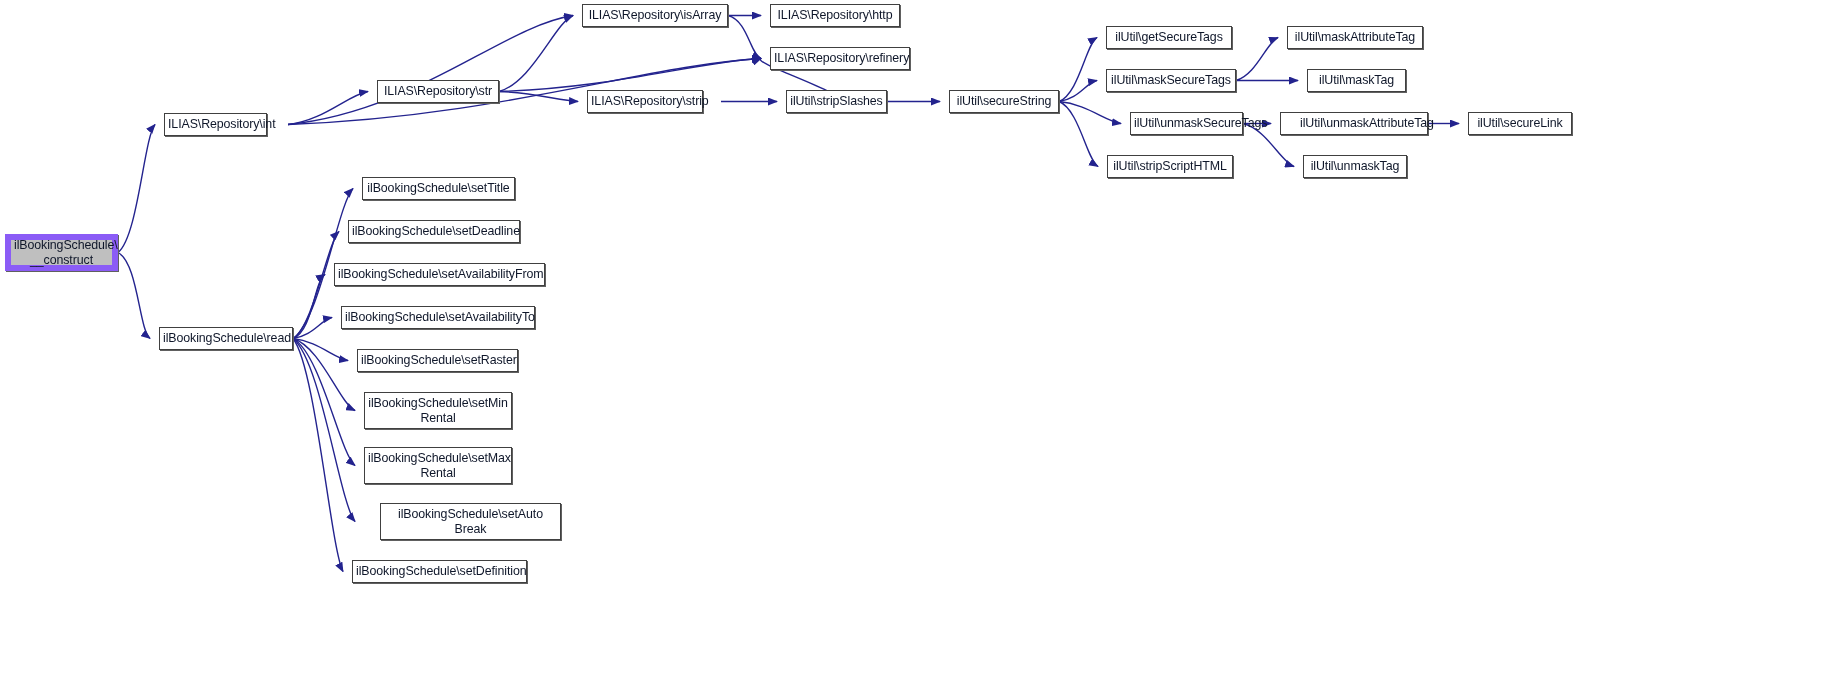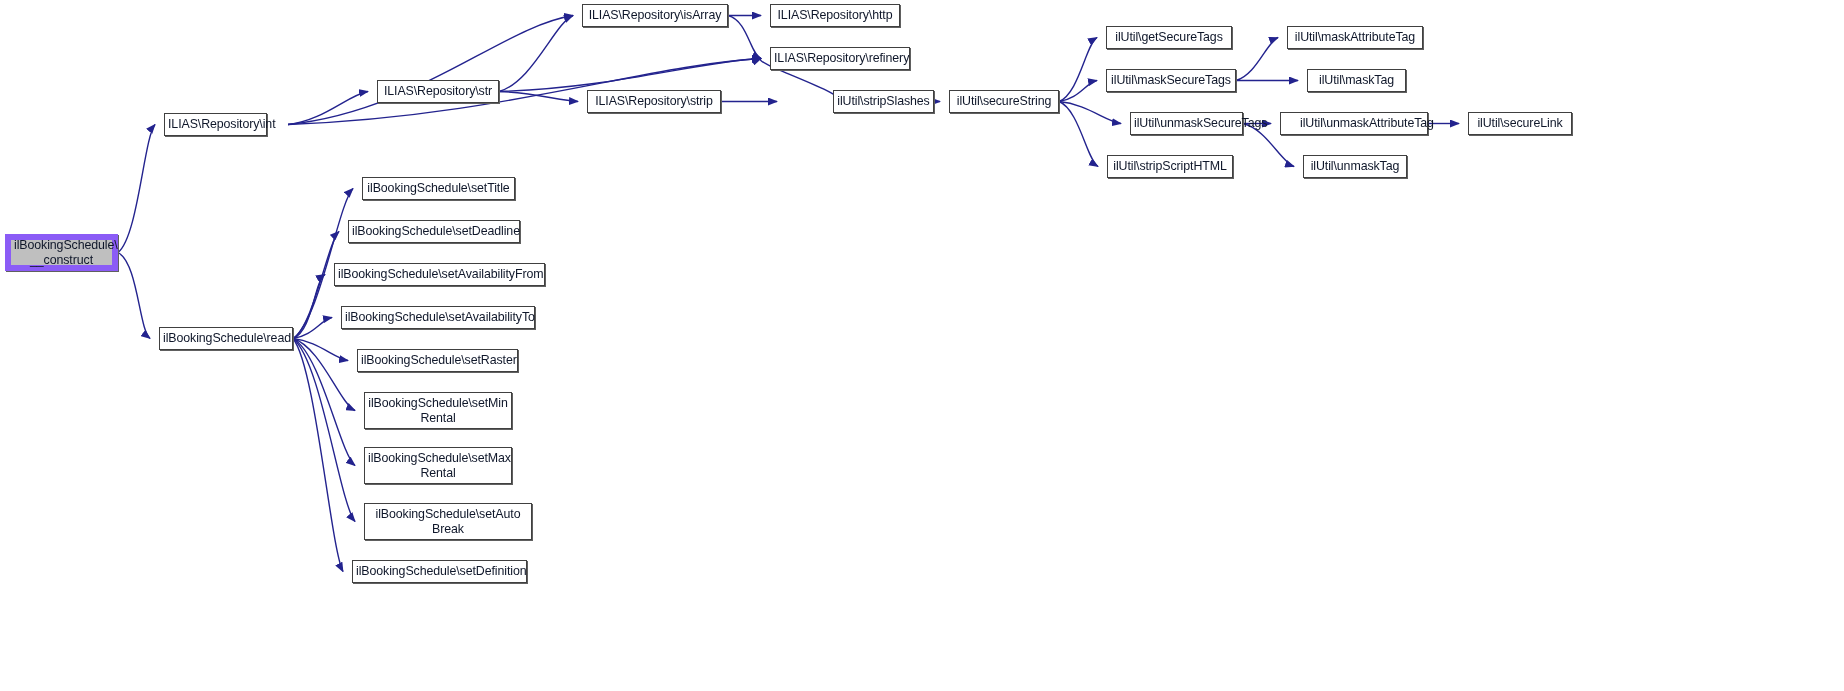--- a/index.html
+++ b/index.html
@@ -97,40 +97,40 @@
         <path d="M293,338.5 C315.5,366.46 330.625,548.2 343,571.5" marker-end="url(#arrow)"></path>
       </g>
   </svg>
   <div id="node-layer">
       <div class="node root" style="left: 5px; top: 234px; width: 113px; height: 37px;"><span class="node-label">ilBookingSchedule\
 __construct</span></div>
       <div class="node" style="left: 164px; top: 113px; width: 103px; height: 23px;"><span class="node-label">ILIAS\Repository\int</span></div>
       <div class="node" style="left: 159px; top: 327px; width: 134px; height: 23px;"><span class="node-label">ilBookingSchedule\read</span></div>
       <div class="node" style="left: 377px; top: 80px; width: 122px; height: 23px;"><span class="node-label">ILIAS\Repository\str</span></div>
       <div class="node" style="left: 582px; top: 4px; width: 146px; height: 23px;"><span class="node-label">ILIAS\Repository\isArray</span></div>
-      <div class="node" style="left: 587px; top: 90px; width: 134px; height: 23px; justify-content: flex-end;"><span class="node-label">ILIAS\Repository\strip</span></div>
+      <div class="node" style="left: 587px; top: 90px; width: 116px; height: 23px; justify-content: flex-end;"><span class="node-label">ILIAS\Repository\strip</span></div>
       <div class="node" style="left: 770px; top: 4px; width: 130px; height: 23px;"><span class="node-label">ILIAS\Repository\http</span></div>
       <div class="node" style="left: 770px; top: 47px; width: 140px; height: 23px;"><span class="node-label">ILIAS\Repository\refinery</span></div>
-      <div class="node" style="left: 786px; top: 90px; width: 101px; height: 23px; margin-left: 47px;"><span class="node-label">ilUtil\stripSlashes</span></div>
+      <div class="node" style="left: 786px; top: 90px; width: 101px; height: 23px;"><span class="node-label">ilUtil\stripSlashes</span></div>
       <div class="node" style="left: 949px; top: 90px; width: 110px; height: 23px;"><span class="node-label">ilUtil\secureString</span></div>
       <div class="node" style="left: 1106px; top: 26px; width: 126px; height: 23px;"><span class="node-label">ilUtil\getSecureTags</span></div>
       <div class="node" style="left: 1106px; top: 69px; width: 130px; height: 23px;"><span class="node-label">ilUtil\maskSecureTags</span></div>
       <div class="node" style="left: 1130px; top: 112px; width: 113px; height: 23px;"><span class="node-label">ilUtil\unmaskSecureTags</span></div>
       <div class="node" style="left: 1107px; top: 155px; width: 126px; height: 23px;"><span class="node-label">ilUtil\stripScriptHTML</span></div>
       <div class="node" style="left: 1287px; top: 26px; width: 136px; height: 23px;"><span class="node-label">ilUtil\maskAttributeTag</span></div>
       <div class="node" style="left: 1307px; top: 69px; width: 99px; height: 23px;"><span class="node-label">ilUtil\maskTag</span></div>
       <div class="node" style="left: 1280px; top: 112px; width: 148px; height: 23px; padding-left: 16px;"><span class="node-label">ilUtil\unmaskAttributeTag</span></div>
       <div class="node" style="left: 1303px; top: 155px; width: 104px; height: 23px;"><span class="node-label">ilUtil\unmaskTag</span></div>
       <div class="node" style="left: 1468px; top: 112px; width: 104px; height: 23px;"><span class="node-label">ilUtil\secureLink</span></div>
       <div class="node" style="left: 362px; top: 177px; width: 153px; height: 23px;"><span class="node-label">ilBookingSchedule\setTitle</span></div>
       <div class="node" style="left: 348px; top: 220px; width: 172px; height: 23px;"><span class="node-label">ilBookingSchedule\setDeadline</span></div>
       <div class="node" style="left: 334px; top: 263px; width: 211px; height: 23px;"><span class="node-label">ilBookingSchedule\setAvailabilityFrom</span></div>
       <div class="node" style="left: 341px; top: 306px; width: 194px; height: 23px;"><span class="node-label">ilBookingSchedule\setAvailabilityTo</span></div>
       <div class="node" style="left: 357px; top: 349px; width: 161px; height: 23px;"><span class="node-label">ilBookingSchedule\setRaster</span></div>
       <div class="node" style="left: 364px; top: 392px; width: 148px; height: 37px;"><span class="node-label">ilBookingSchedule\setMin
 Rental</span></div>
       <div class="node" style="left: 364px; top: 447px; width: 148px; height: 37px;"><span class="node-label">ilBookingSchedule\setMax
 Rental</span></div>
-      <div class="node" style="left: 364px; top: 503px; width: 168px; height: 37px;"><span class="node-label">ilBookingSchedule\setAuto
+      <div class="node" style="left: 380px; top: 503px; width: 181px; height: 37px;"><span class="node-label">ilBookingSchedule\setAuto
 Break</span></div>
       <div class="node" style="left: 352px; top: 560px; width: 175px; height: 23px;"><span class="node-label">ilBookingSchedule\setDefinition</span></div>
     </div>
 </div>
 
 </body></html>

